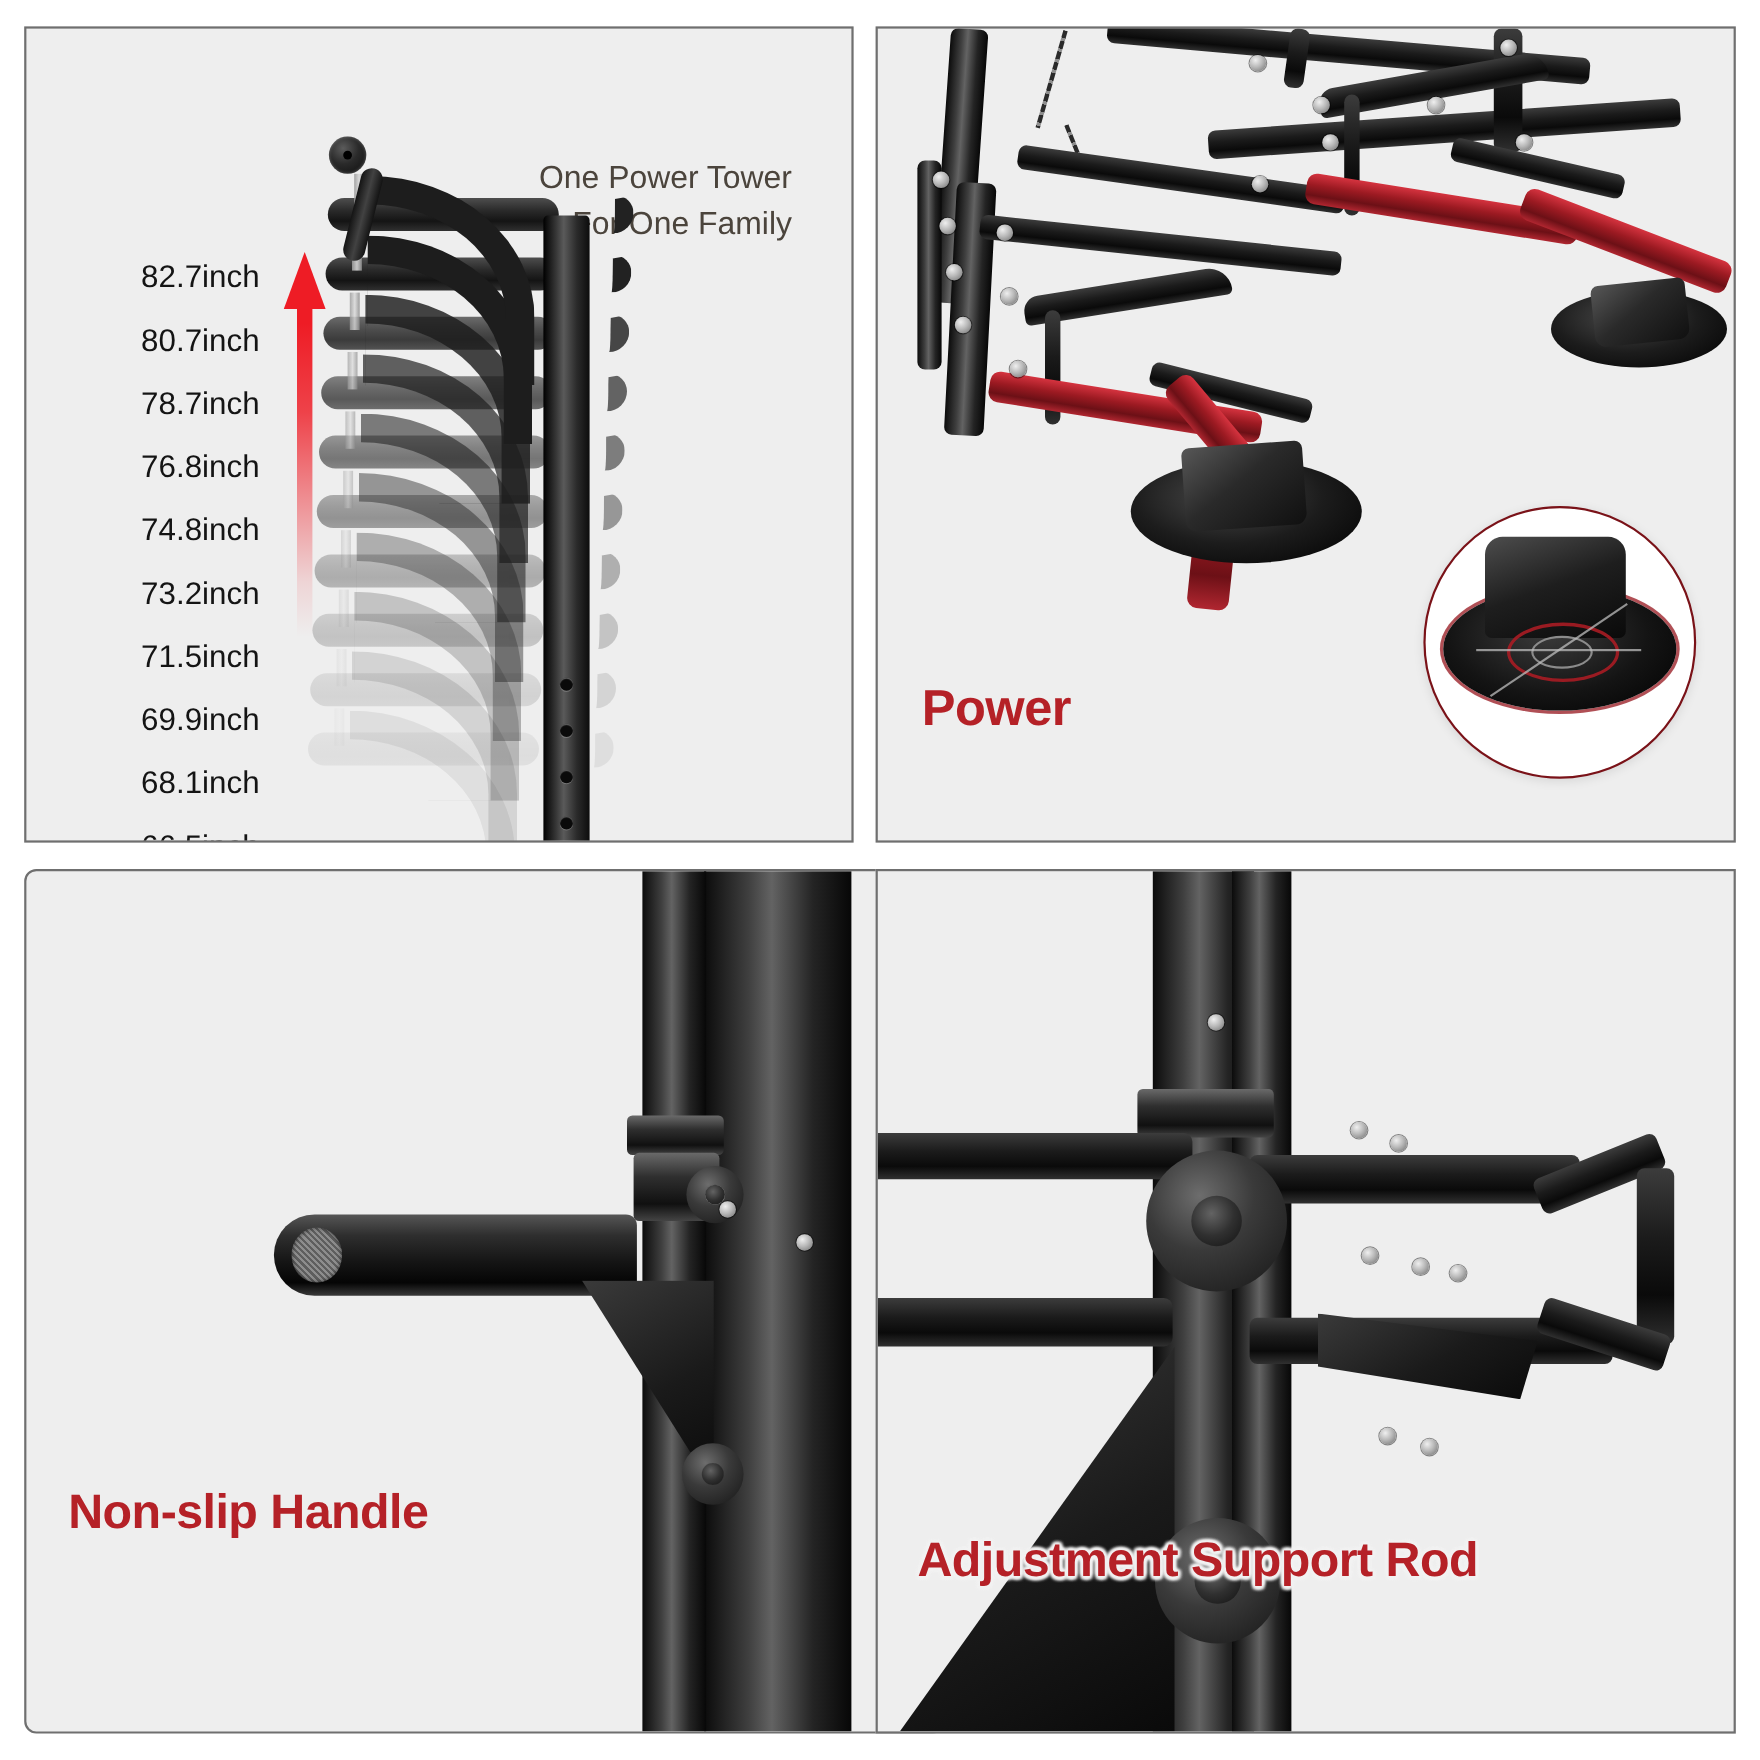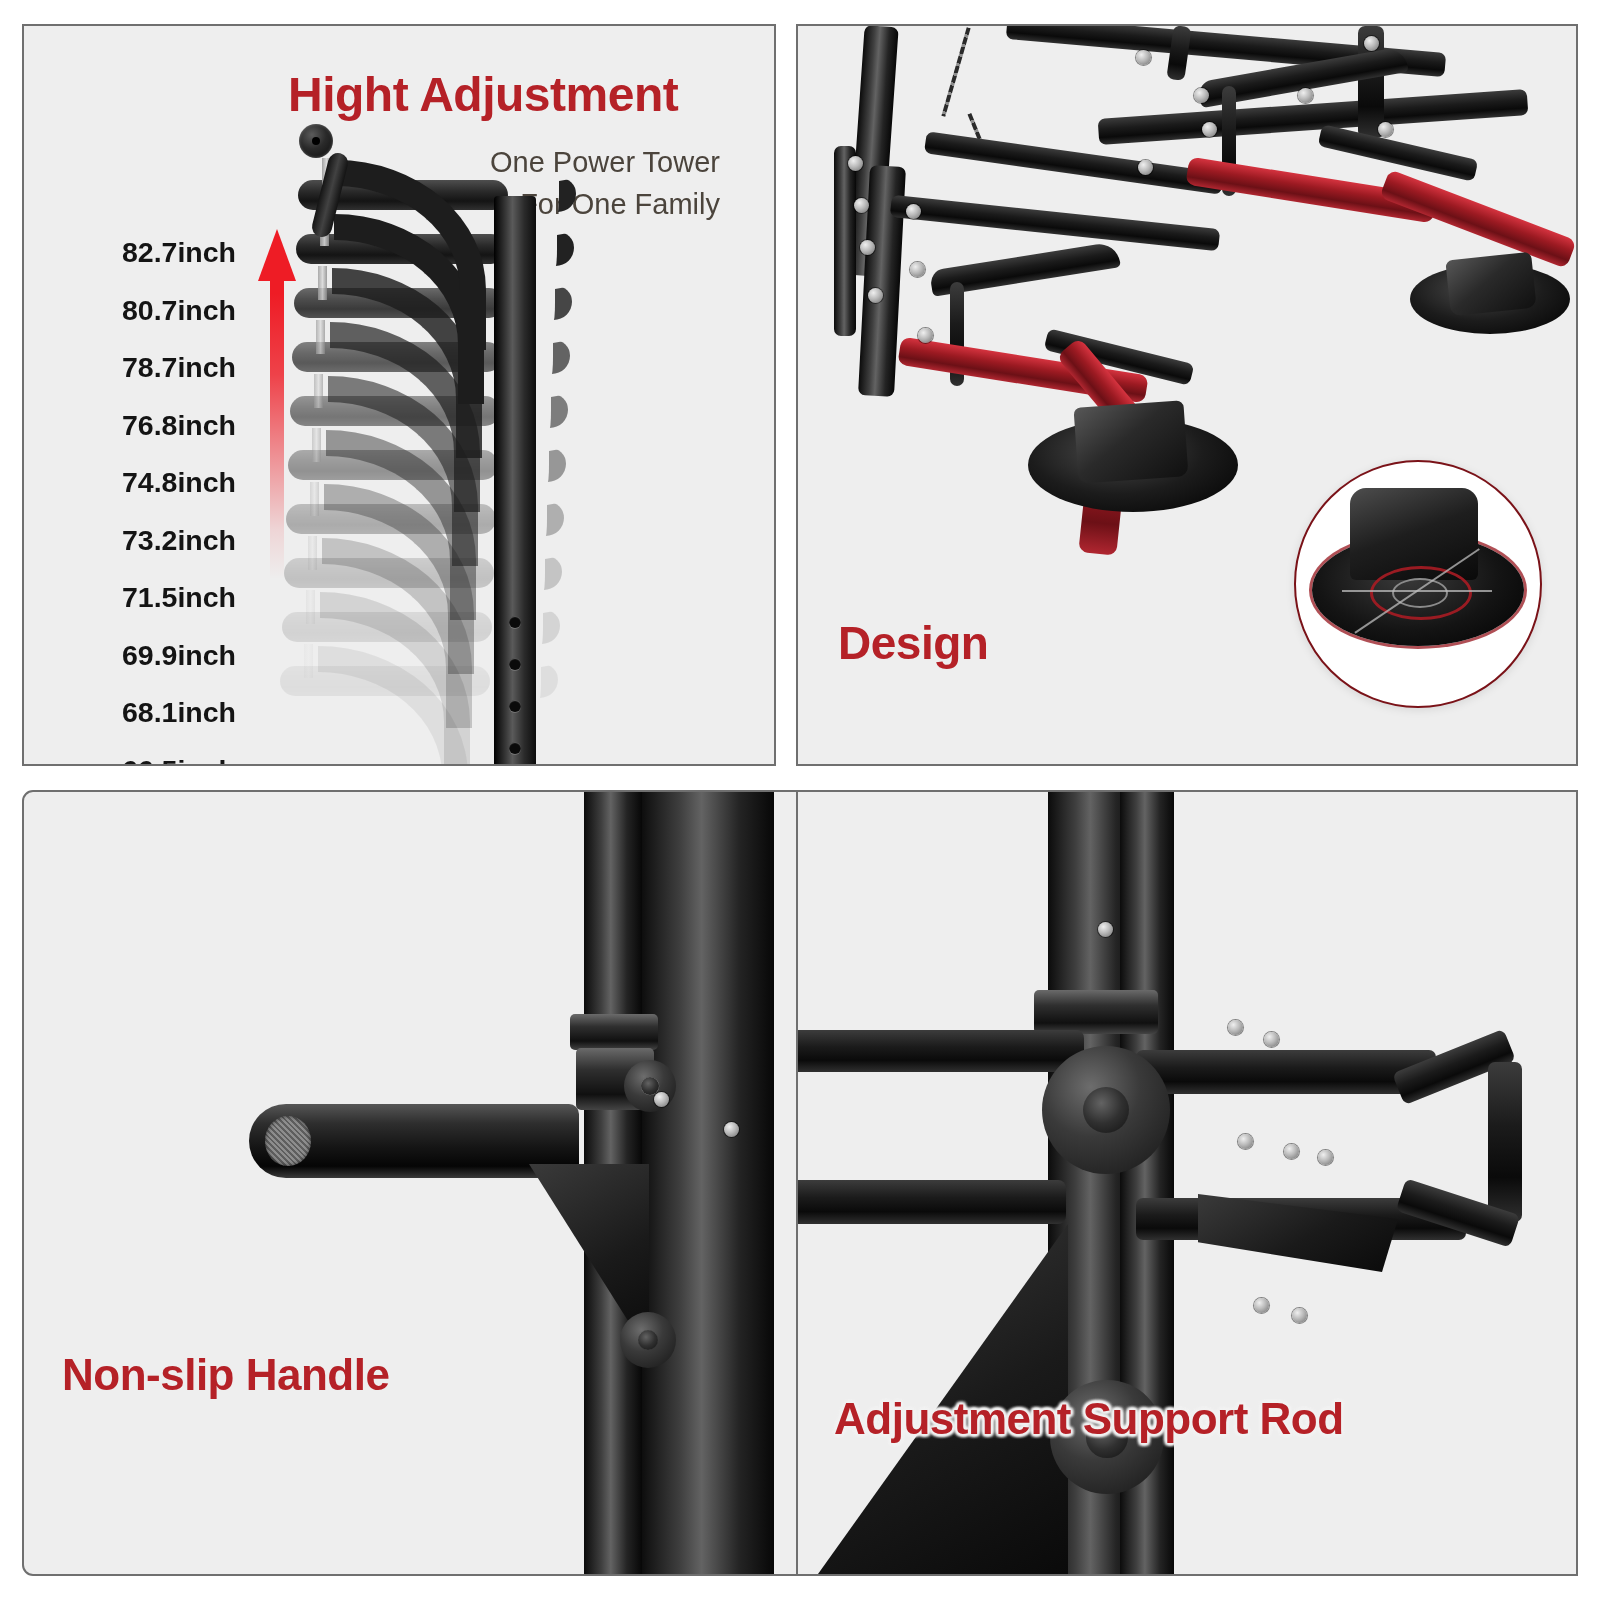--- a/index.html
+++ b/index.html
@@ -67,21 +67,21 @@
   .scale-list {
     position: absolute;
     left: 52px;
     top: 198px;
     width: 160px;
     text-align: right;
   }
   .scale-item {
     color: #141414;
     font-size: 28.5px;
-    font-weight: 700;
+    font-weight: 400;
     height: 57.5px;
     line-height: 57.5px;
     white-space: nowrap;
   }
 
   .up-arrow {
     position: absolute;
     left: 231px;
     top: 203px;
     width: 44px;
@@ -330,21 +330,20 @@
   #title-rod { left: 36px; top: 604px; font-size: 44px; }
   #sub-rod   { left: 38px; top: 672px; font-size: 26px; color: #3e3a34; }
 </style>
 </head>
 <body>
 
 <div class="board">
 
   <div class="panel" id="panel-height">
 
-    <div class="h-title" id="title-height">Hight Adjustment</div>
 
     <div class="h-sub" id="sub-height">
       <div>One Power Tower</div>
       <div>For One Family</div>
     </div>
 
     <div class="bar-stack">
 
       <div class="ghost-bar" style="top:520px; left:6px; opacity:0.07;"></div>
       <div class="arc" style="top:500px; left:44px; opacity:0.07;"></div>
@@ -465,21 +464,21 @@
       <div class="bolt" style="left:338px; top:24px;"></div>
       <div class="bolt" style="left:396px; top:62px;"></div>
       <div class="bolt" style="left:404px; top:96px;"></div>
       <div class="bolt" style="left:500px; top:62px;"></div>
       <div class="bolt" style="left:566px; top:10px;"></div>
       <div class="bolt" style="left:580px; top:96px;"></div>
       <div class="bolt" style="left:340px; top:134px;"></div>
     </div>
 
     <div class="h-title" id="title-valgus">
-      <div>Design</div>
+      <div>Power</div>
     </div>
 
     <div class="inset-circle">
       <div class="inset-pad"></div>
       <div class="inset-block"></div>
       <div class="inset-ring"></div>
       <div class="inset-ring2"></div>
       <div class="inset-cross"></div>
       <div class="inset-cross" style="transform:rotate(-34deg);"></div>
     </div>

